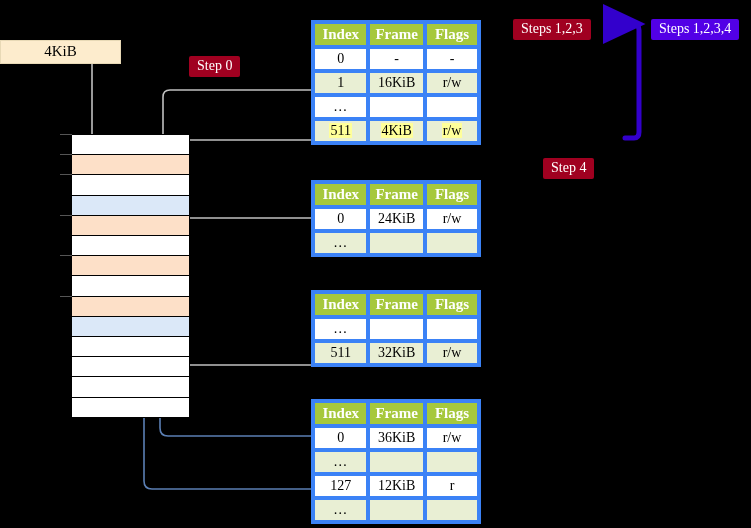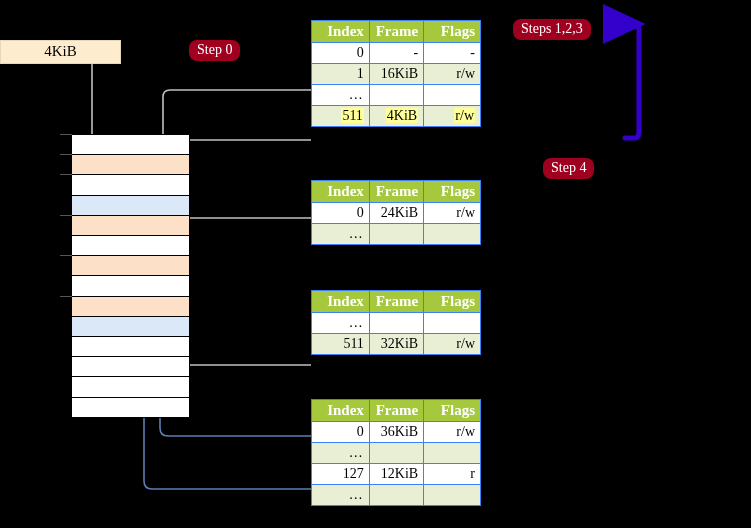--- a/index.html
+++ b/index.html
@@ -15,21 +15,21 @@
 
   
   .steplabel{
     position:absolute;
     font-family:"Liberation Serif", serif;
     font-size:14px;
     line-height:14px;
     color:#ffffff;
     padding:3px 8px 4px 8px;
     white-space:nowrap;
-    border-radius:8px;
+    border-radius:2px;
   }
   .steplabel.red{background:#a00020;}
   .steplabel.violet{background:#5200e6;}
 
   
   .kib-box{
     position:absolute;
     background:#fdeccd;
     border:1px solid #e8d9b6;
     text-align:center;
@@ -48,25 +48,25 @@
 
   
   .ptable{
     position:absolute;
     border-collapse:collapse;
     border:1px solid #9c9c4a;
     background:#ffffff;
     font-size:14px;
   }
   .ptable td,.ptable th{
-    border:1px solid #3b82f6;
+    border:4px solid #3b82f6;
     padding:2px 5px;
     height:20px;
     box-sizing:border-box;
-    text-align:right;
+    text-align:center;
     font-weight:normal;
     vertical-align:middle;
   }
   .ptable th{
     background:#a6c83c;
     color:#ffffff;
     font-weight:bold;
     font-size:15px;
   }
   .ptable tr.alt td{background:#e9efd4;}
@@ -114,25 +114,28 @@
 
     <path d="M311,489 L152,489 Q144,489 144,481 L144,212" stroke="#5b7fb4" stroke-width="1.6" fill="none" marker-end="url(#ahBlueUp)"></path>
 
     <path d="M625,138 L634,138 Q639,138 639,132 L639,30 Q639,24 633,24 L618,24" stroke="#3300cc" stroke-width="5" fill="none" stroke-linecap="round" marker-end="url(#ahViolet)"></path>
   </svg>
 
   <div class="kib-box" style="left:0px;top:40px;width:119px;height:22px;">
     <span>4KiB</span>
   </div>
 
-  <div class="steplabel red" style="left:189px;top:40px;">
+  <div class="steplabel red" style="left:189px;top:56px;">
     <span>Step 0</span>
   </div>
   <div class="steplabel red" style="left:513px;top:19px;">
     <span>Steps 1,2,3</span>
+  </div>
+  <div class="steplabel violet" style="left:651px;top:19px;">
+    <span>Steps 1,2,3,4</span>
   </div>
   <div class="steplabel red" style="left:543px;top:158px;">
     <span>Step 4</span>
   </div>
 
   <div class="mem" style="left:71px;top:134px;width:119px;height:282px;"></div>
 
   <div id="mem-rows">
       <div class="memrow white" style="left: 71px; top: 134px; width: 119px; height: 21.2px;"></div>
       <div class="memrow peach" style="left: 71px; top: 154.2px; width: 119px; height: 21.2px;"></div>

